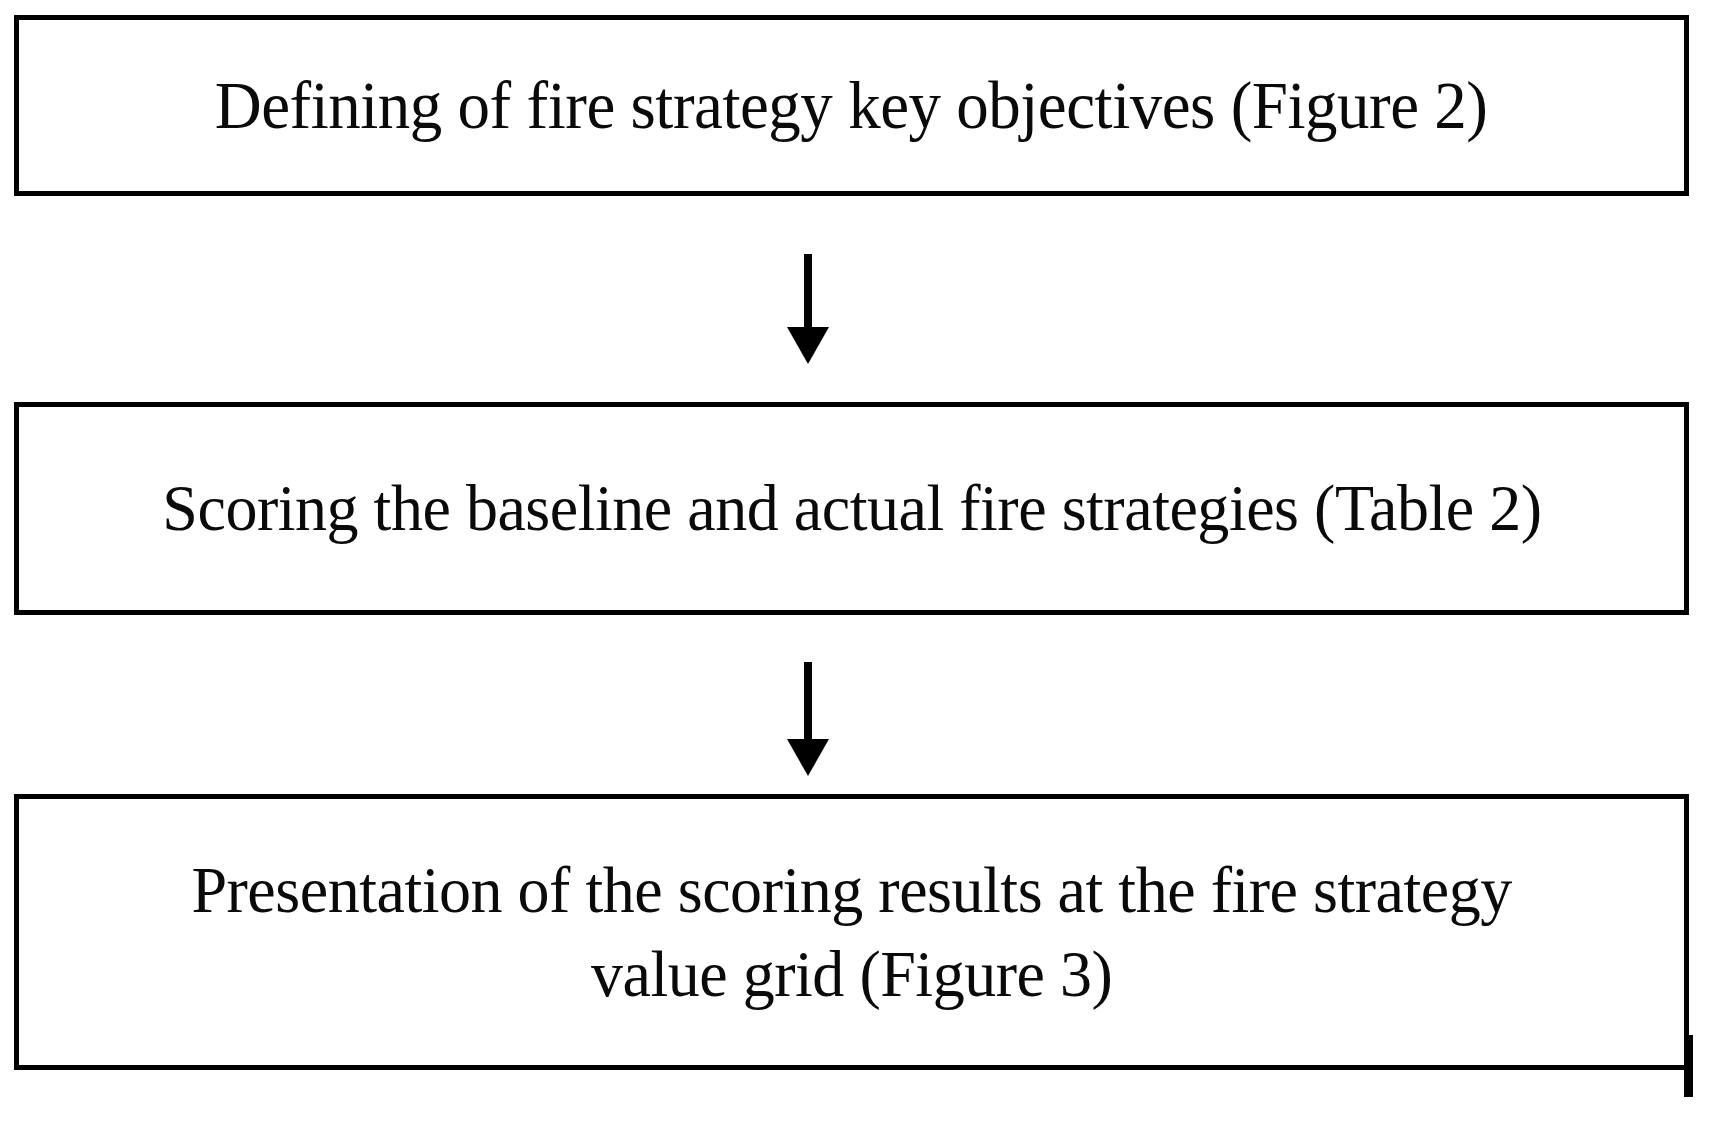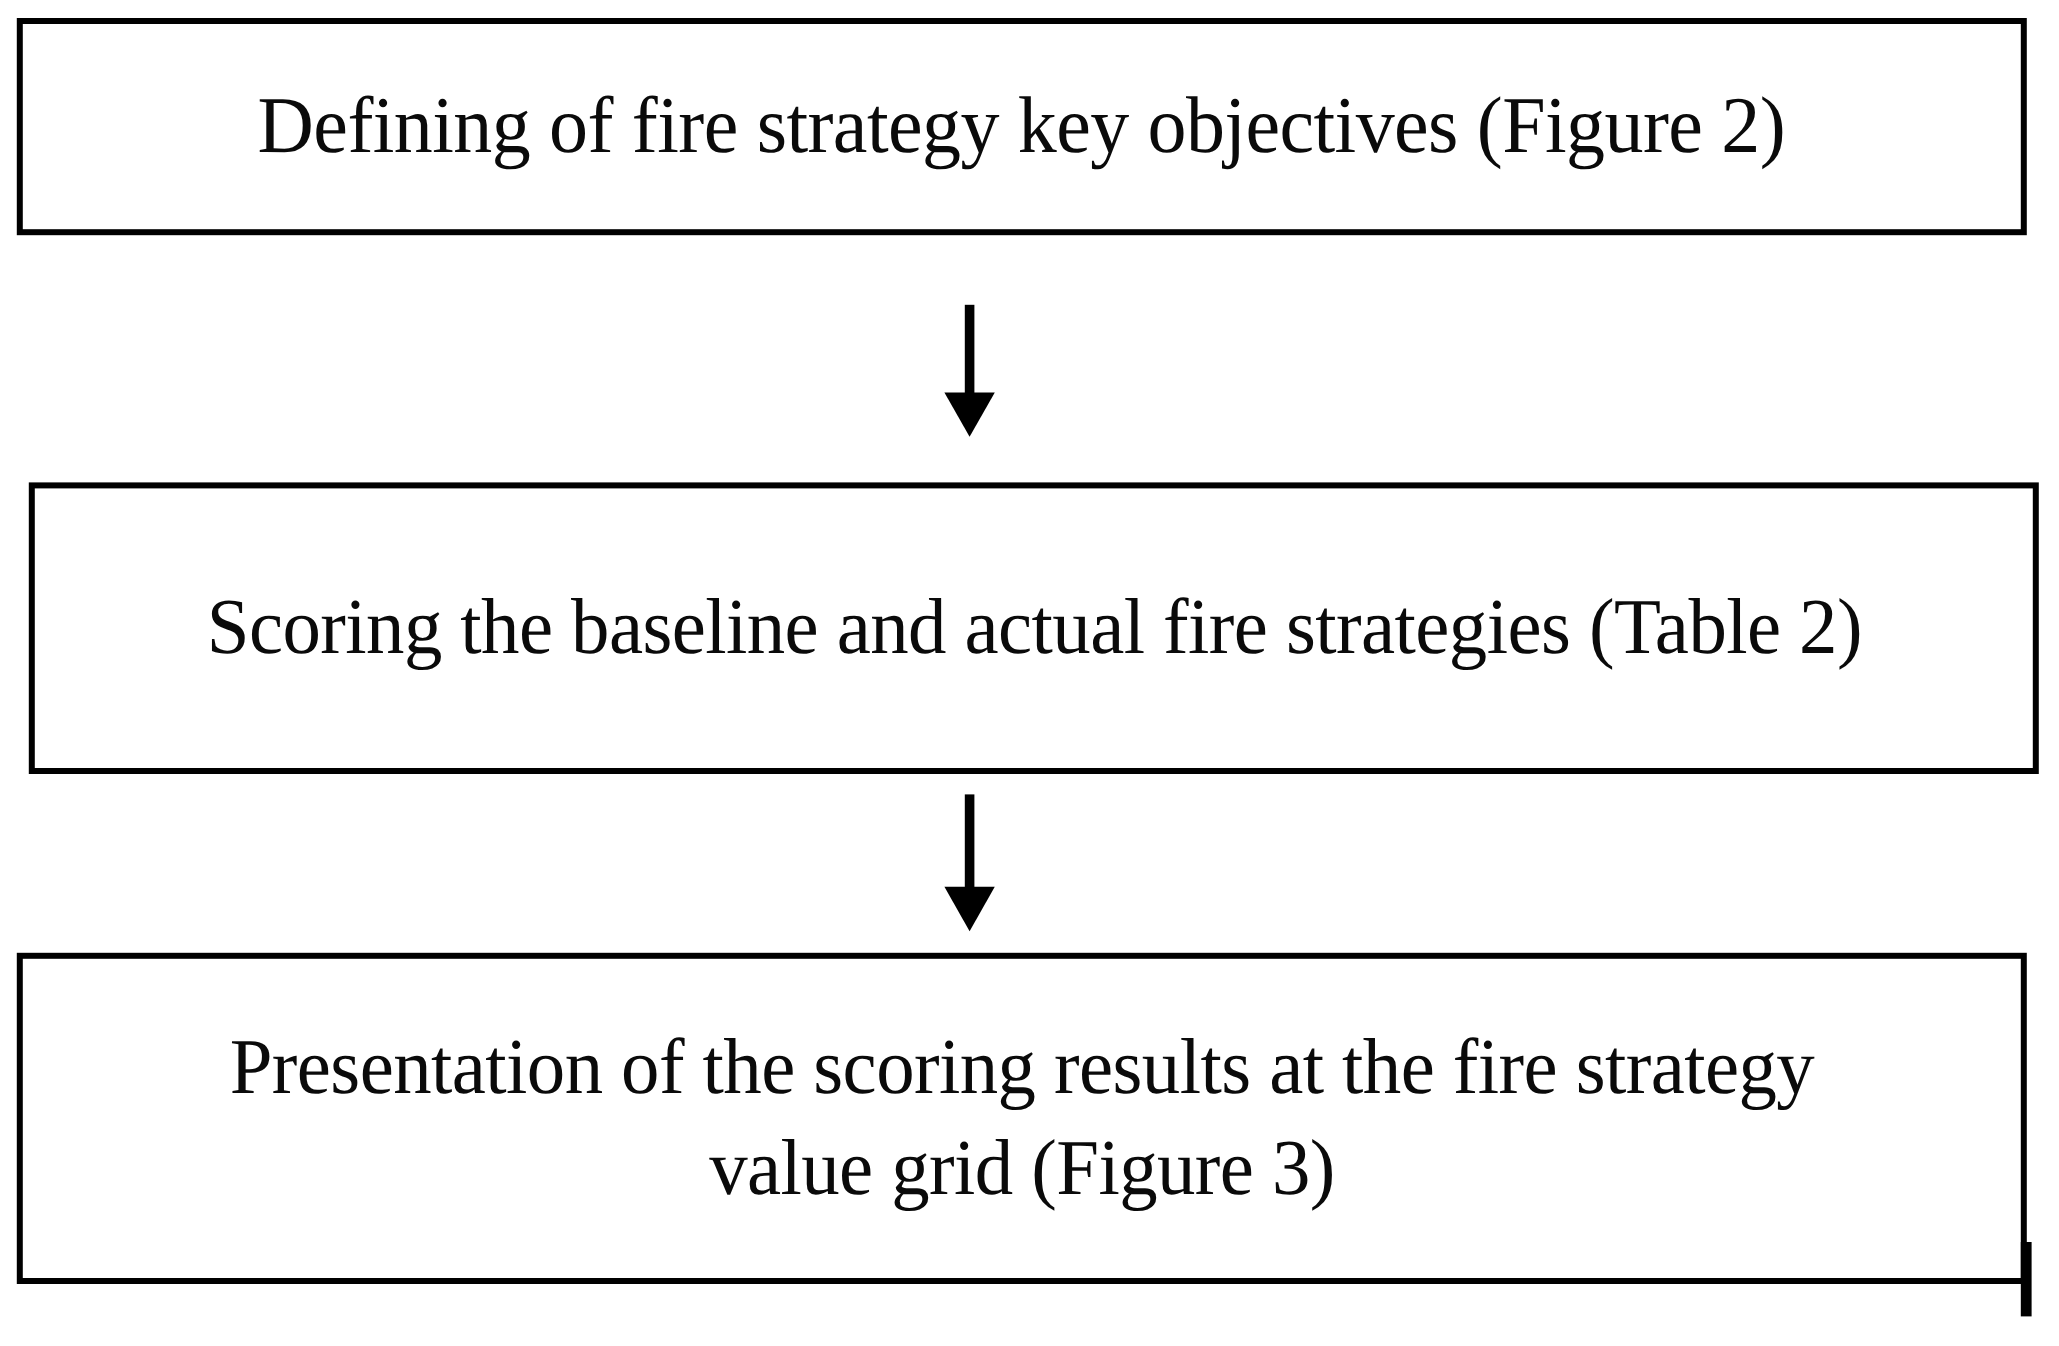--- a/index.html
+++ b/index.html
@@ -43,24 +43,24 @@
 
   #box-1 {
     left: 14px;
     top: 15px;
     width: 1675px;
     height: 181px;
   }
   #box-1 .flow-box-text { font-size: 67px; }
 
   #box-2 {
-    left: 24px;
+    left: 14px;
     top: 402px;
     width: 1675px;
-    height: 243px;
+    height: 213px;
   }
   #box-2 .flow-box-text { font-size: 66px; }
 
   #box-3 {
     left: 14px;
     top: 794px;
     width: 1675px;
     height: 276px;
   }
   #box-3 .flow-box-text { font-size: 66px; line-height: 1.28; }

